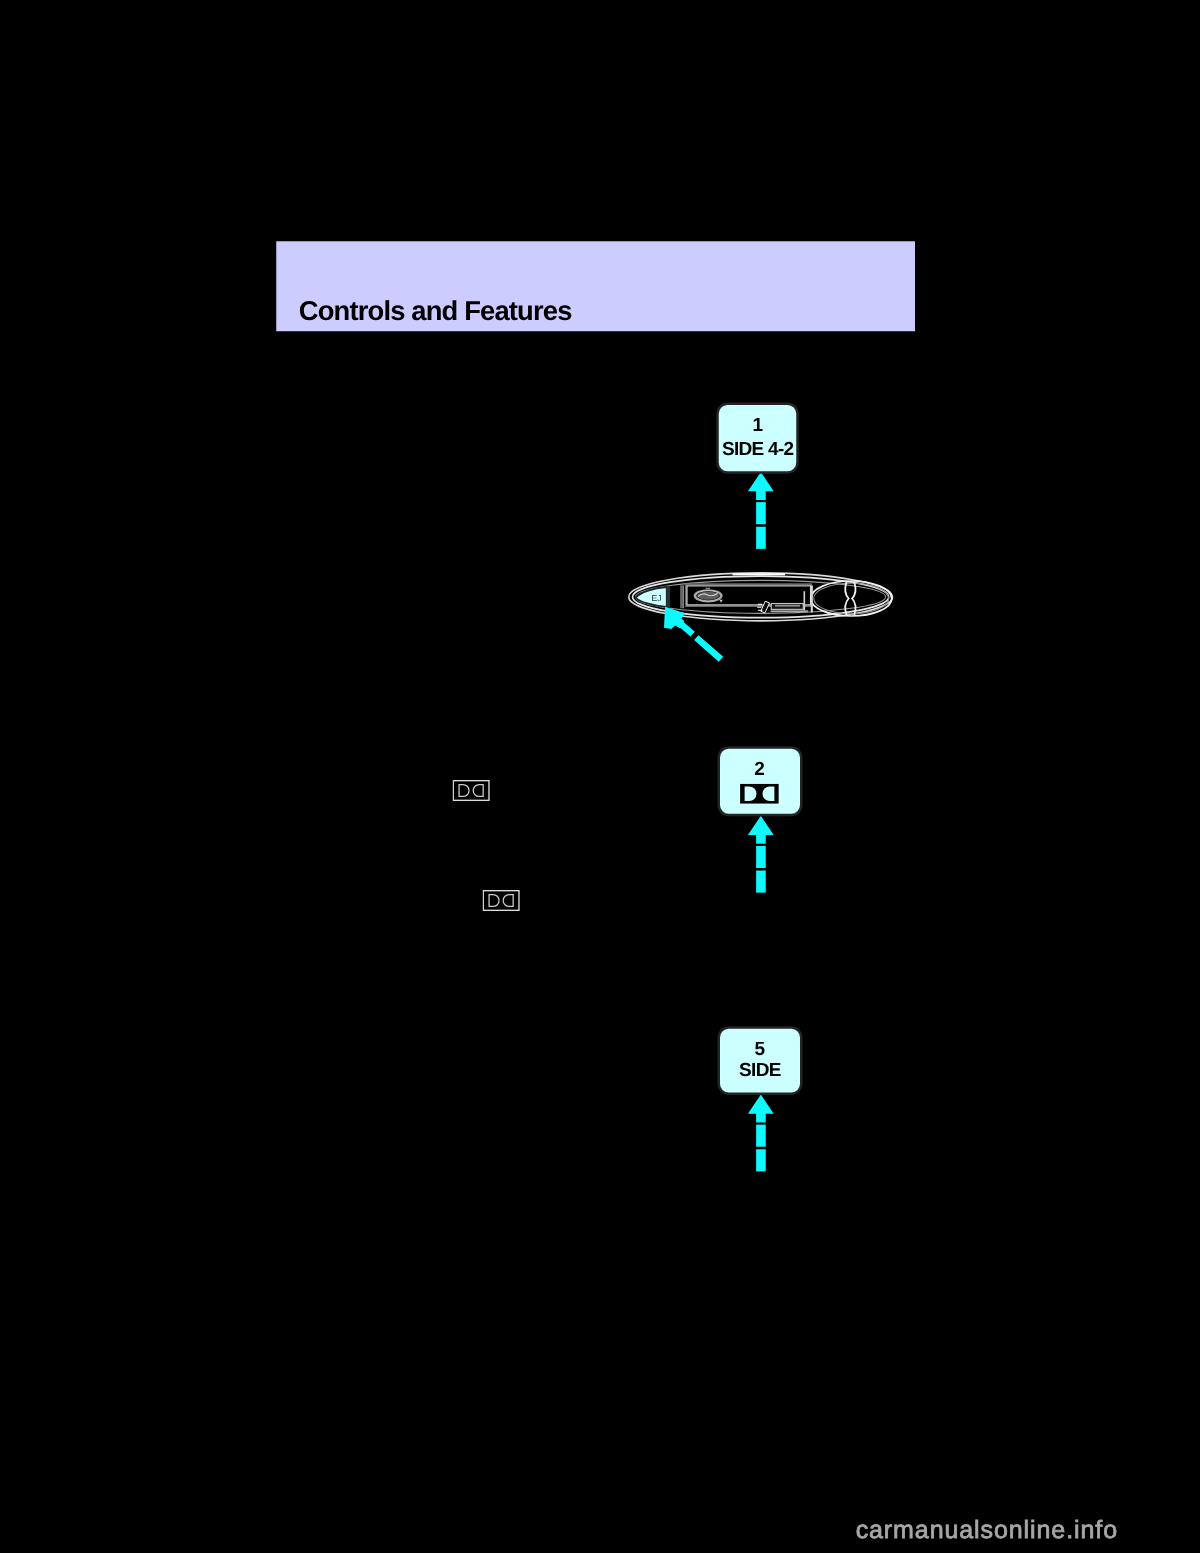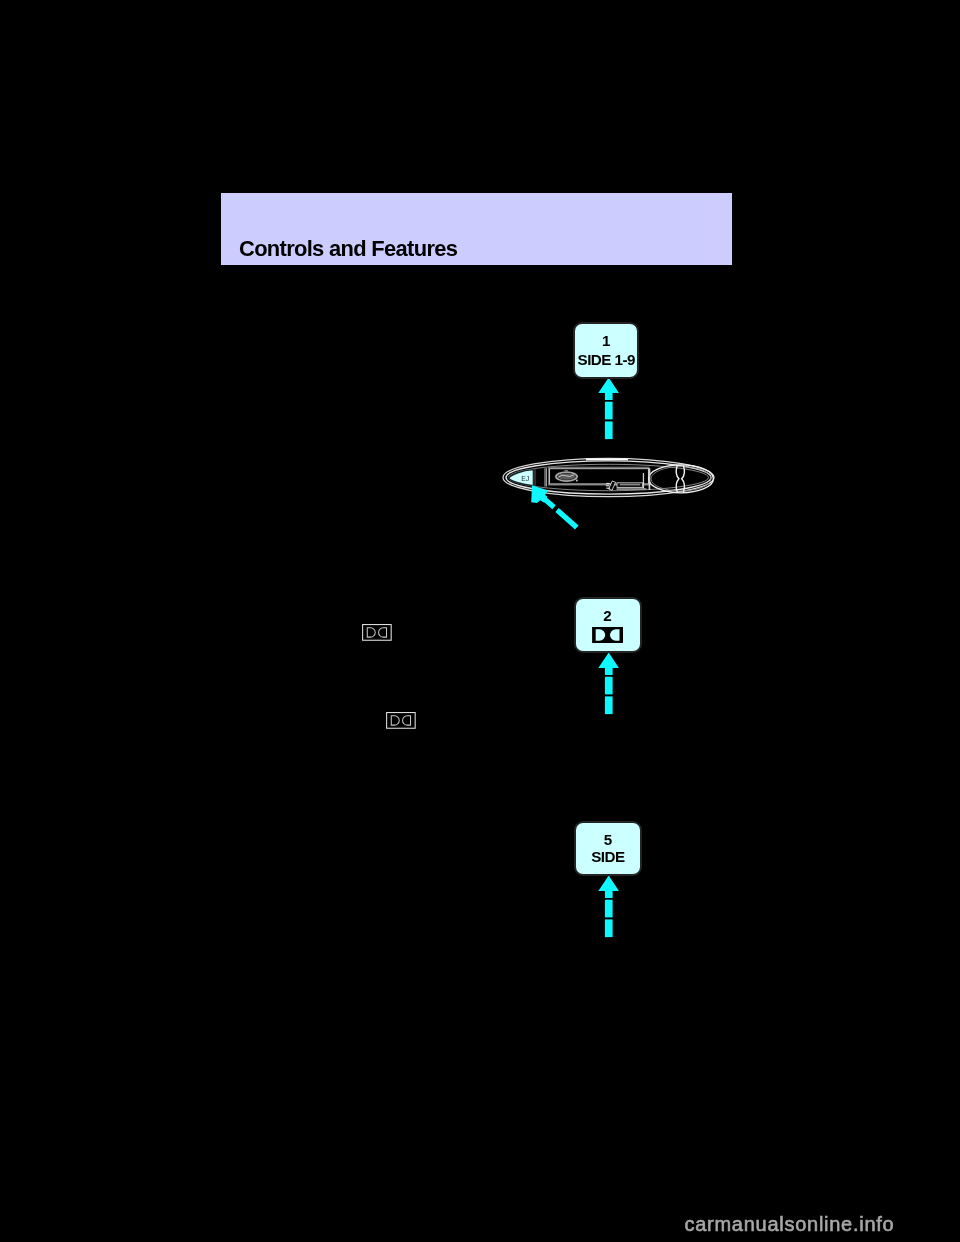--- a/index.html
+++ b/index.html
@@ -104,21 +104,21 @@
   <svg class="arrow" style="left:592.5px;top:377px;width:24px;height:66px" viewBox="0 0 24 66">
     <g fill="#0ff8ff">
       <path d="M11.7 0.6 L21.9 15.9 L15.6 15.9 L15.6 23.0 L7.9 23.0 L7.9 15.9 L1.3 15.9 Z"></path>
       <rect x="7.9" y="24.7" width="7.7" height="17.7"></rect>
       <rect x="7.9" y="44.4" width="7.7" height="17.7"></rect>
     </g>
   </svg>
 
   <div class="callout" style="left:569px;top:321.8px;width:66.4px;height:56.8px">
     <div class="num" style="margin-top:9.5px">1</div>
-    <div class="lbl" style="margin-top:3px">SIDE 1-9</div>
+    <div class="lbl" style="margin-top:3px">SIDE 4-2</div>
   </div>
 
   <svg class="arrow" style="left:592.5px;top:652px;width:24px;height:66px" viewBox="0 0 24 66">
     <g fill="#0ff8ff">
       <path d="M11.7 0.6 L21.9 15.9 L15.6 15.9 L15.6 23.0 L7.9 23.0 L7.9 15.9 L1.3 15.9 Z"></path>
       <rect x="7.9" y="24.7" width="7.7" height="17.7"></rect>
       <rect x="7.9" y="44.4" width="7.7" height="17.7"></rect>
     </g>
   </svg>
 

